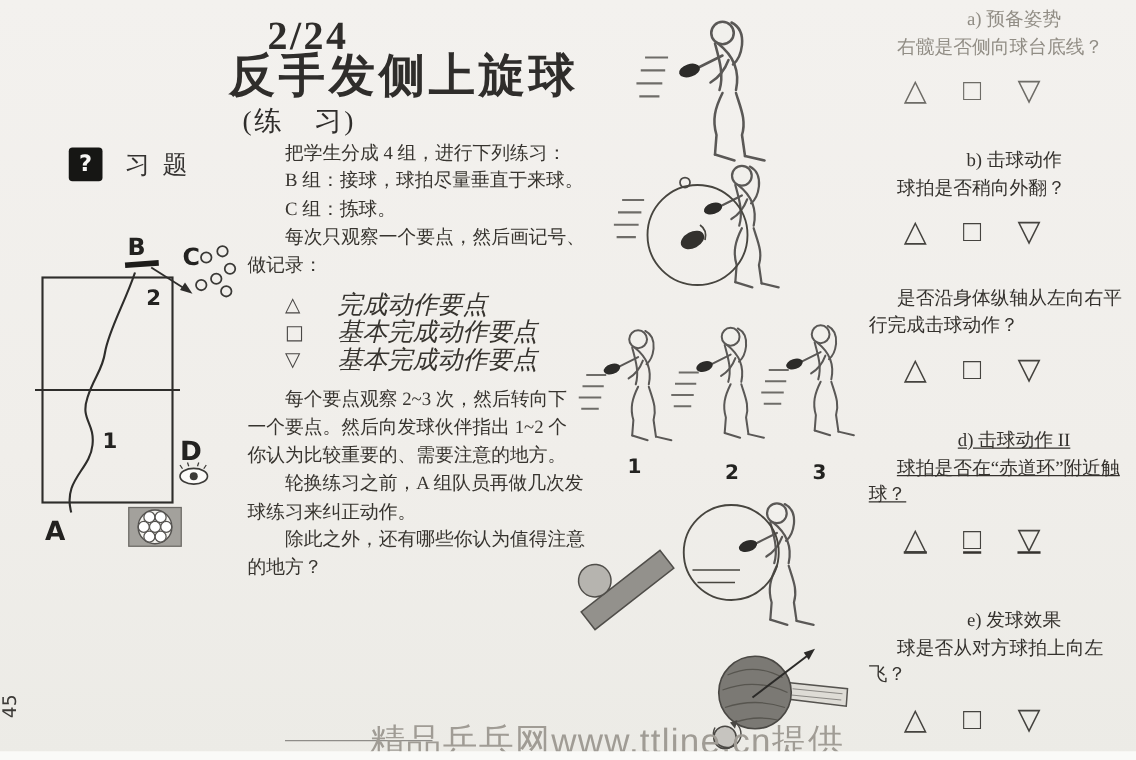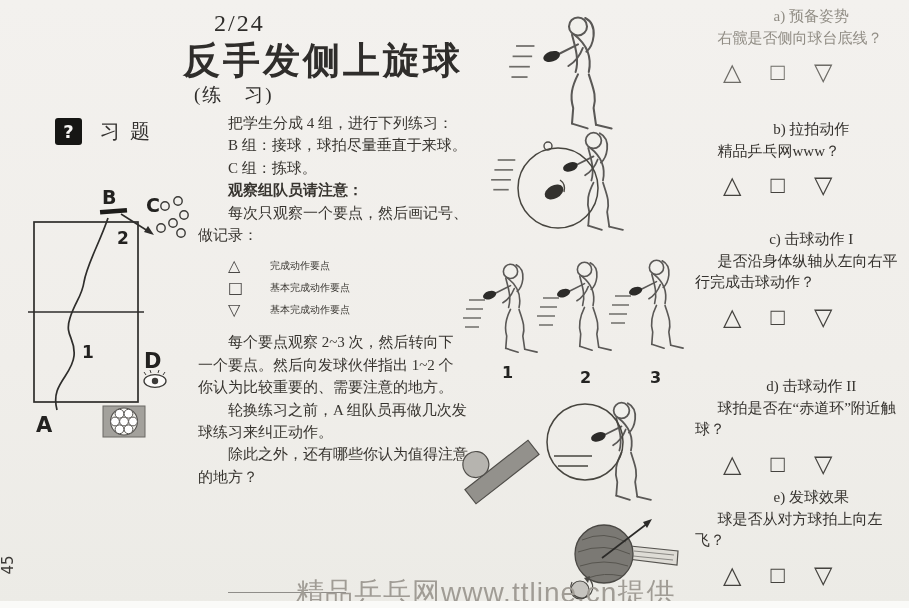--- a/index.html
+++ b/index.html
@@ -4,44 +4,44 @@
 <style>
   html,body{margin:0;padding:0;}
   .page{
     position:relative; width:909px; height:608px; overflow:hidden;
     background:linear-gradient(180deg,#f3f1ee 0%,#f0eeea 60%,#ecebe6 100%);
     font-family:"Liberation Serif","DejaVu Serif",serif;
     color:#2f2d2b;
   }
   .bottom-strip{position:absolute;left:0;right:0;bottom:0;height:7px;background:#fafaf8;}
   
-  .lesson-index{position:absolute;left:214px;top:10px;font-size:24px;font-weight:normal;letter-spacing:2px;}
+  .lesson-index{position:absolute;left:214px;top:10px;font-size:32px;font-weight:bold;letter-spacing:2px;}
   .page-title{position:absolute;left:139px;top:36px;font-size:37px;font-weight:bold;letter-spacing:3px;margin-left:44px;}
-  .page-subtitle{position:absolute;left:194px;top:82px;font-size:19px;letter-spacing:2px;}
+  .page-subtitle{position:absolute;left:194px;top:82px;font-size:22px;letter-spacing:2px;}
   
   .exercise{position:absolute;left:55px;top:118px;display:flex;align-items:center;gap:18px;}
   .q-icon{width:27px;height:27px;background:#161614;color:#f7f6f4;display:flex;align-items:center;justify-content:center;
     font-family:"DejaVu Sans",sans-serif;font-weight:bold;font-size:18px;border-radius:3px;}
   .exercise-label{font-size:20px;letter-spacing:10px;color:#343230;}
   
   .body-col{position:absolute;left:198px;top:112px;width:270px;font-size:15px;line-height:22.4px;color:#37342f;}
   .body-col p{margin:0;text-indent:2em;}
   .body-col p.bold{font-weight:bold;}
   .legend{margin:9px 0 10px 0;}
   .legend-row{display:flex;align-items:center;padding-left:30px;height:22px;}
   .legend-sym{width:42px;font-family:"DejaVu Sans",sans-serif;font-size:16px;color:#4a4846;}
-  .legend-label{font-size:10px;color:#37342f;}
+  .legend-label{font-size:20px;color:#37342f;font-style:italic;}
   
   .checklist{position:absolute;left:695px;top:0;width:210px;font-size:15px;line-height:21.5px;color:#35322e;}
   .chk-item{position:absolute;left:0;width:210px;}
   .chk-title{text-indent:1.5em;margin:0;text-align:center;}
   .chk-question{text-indent:1.5em;margin:0;}
   .chk-syms{display:flex;gap:29px;padding-left:28px;margin-top:13px;
     font-family:"DejaVu Sans",sans-serif;font-size:24px;color:#45433f;font-weight:300;}
-  .chk-a{top:6px;}  .chk-b{top:119px;} .chk-c{top:229px;} .chk-d{top:376px;} .chk-e{top:487px;}
+  .chk-a{top:6px;}  .chk-b{top:119px;} .chk-c{top:229px;} .chk-d{top:343px;text-decoration:underline;} .chk-e{top:487px;}
   .faded{color:#918d85;}
   .faded .chk-syms{color:#6e6c67;}
   
   .abs{position:absolute;}
   .fig-label{position:absolute;font-family:"DejaVu Sans",sans-serif;font-weight:bold;font-size:16px;color:#232321;}
   svg text{font-family:"DejaVu Sans",sans-serif;font-weight:bold;fill:#232220;}
   
   .footer-line{position:absolute;left:228px;top:592px;width:118px;border-top:1.5px solid #8f8d89;}
   .watermark{position:absolute;left:296px;top:574px;font-size:28px;color:#a09c95;letter-spacing:1px;
     font-family:"Liberation Sans","DejaVu Sans",sans-serif;}
@@ -122,21 +122,20 @@
       <circle cx="91" cy="243.5" r="4.4" fill="#fff" stroke="#555350" stroke-width="1"></circle>
       <circle cx="95.5" cy="235.7" r="4.4" fill="#fff" stroke="#555350" stroke-width="1"></circle>
       <circle cx="104.5" cy="235.7" r="4.4" fill="#fff" stroke="#555350" stroke-width="1"></circle>
     </g>
   </svg>
 
   <div class="body-col">
     <p>把学生分成 4 组，进行下列练习：</p>
     <p>B 组：接球，球拍尽量垂直于来球。</p>
     <p>C 组：拣球。</p>
-    <p class="bold">观察组队员请注意：</p>
     <p>每次只观察一个要点，然后画记号、做记录：</p>
     <div class="legend">
       <div class="legend-row">
         <span class="legend-sym">△</span>
         <span class="legend-label">完成动作要点</span>
       </div>
       <div class="legend-row">
         <span class="legend-sym">□</span>
         <span class="legend-label">基本完成动作要点</span>
       </div>
@@ -204,31 +203,30 @@
       <p class="chk-title">a) 预备姿势</p>
       <p class="chk-question">右髋是否侧向球台底线？</p>
       <div class="chk-syms">
         <span>△</span>
         <span>□</span>
         <span>▽</span>
       </div>
     </div>
 
     <div class="chk-item chk-b">
-      <p class="chk-title">b) 拉拍动作</p>
-      <p class="chk-question">精品乒乓网www？</p>
+      <p class="chk-title">b) 击球动作</p>
+      <p class="chk-question">球拍是否稍向外翻？</p>
       <div class="chk-syms">
         <span>△</span>
         <span>□</span>
         <span>▽</span>
       </div>
     </div>
 
     <div class="chk-item chk-c">
-      <p class="chk-title">c) 击球动作 I</p>
       <p class="chk-question">是否沿身体纵轴从左向右平行完成击球动作？</p>
       <div class="chk-syms">
         <span>△</span>
         <span>□</span>
         <span>▽</span>
       </div>
     </div>
 
     <div class="chk-item chk-d">
       <p class="chk-title">d) 击球动作 II</p>

